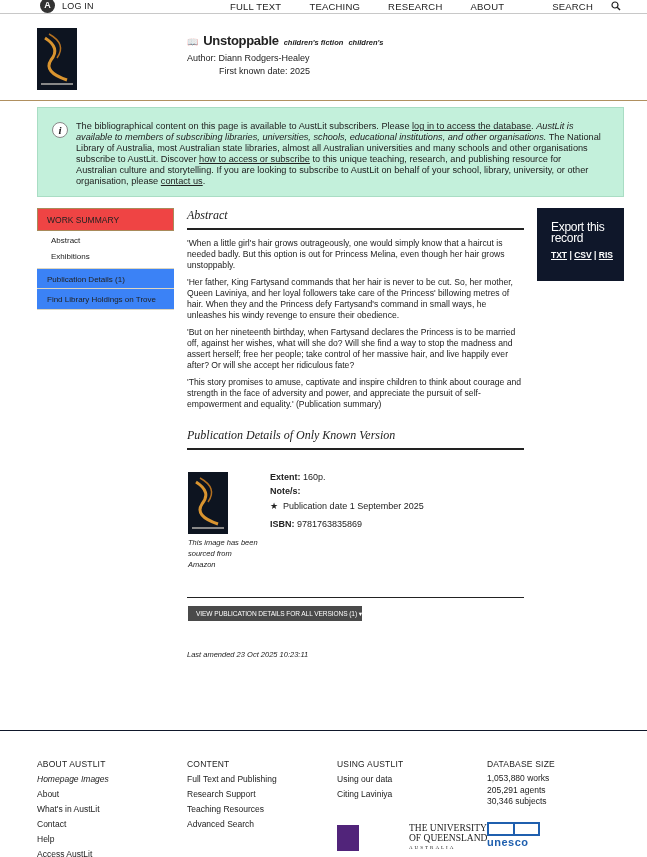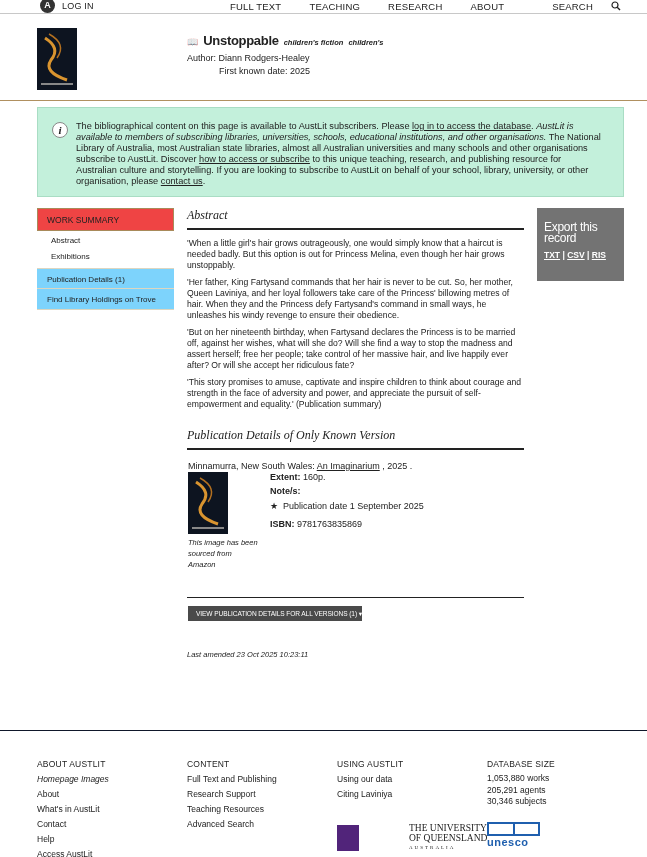--- a/index.html
+++ b/index.html
@@ -24,39 +24,39 @@
   .meta1 { top: 39px; }
   .meta2 { top: 52px; padding-left: 32px; }
   
   .notice { position: absolute; left: 37px; top: 107px; width: 587px; height: 90px; background: #c3f0db; border: 1px solid #a9ddc4; padding: 13px 20px 0 38px; font-size: 9.2px; line-height: 11px; }
   .notice .info { position: absolute; left: 14px; top: 14px; width: 16px; height: 16px; border-radius: 50%; background: #fff; border: 1px solid #888; text-align: center; font-family: "Liberation Serif", serif; font-style: italic; font-weight: bold; font-size: 11px; line-height: 14px; }
   .notice u { text-decoration: underline; }
   
   .sidebar { position: absolute; left: 37px; top: 208px; width: 137px; }
   .sb-head { background: #ef4444; color: #222; height: 23px; line-height: 23px; padding-left: 9px; font-size: 8.5px; border: 1px solid #a88a5a; }
   .sb-sub { font-size: 8px; padding-left: 14px; height: 16px; line-height: 16px; }
-  .sb-item { font-size: 8px; height: 21px; line-height: 21px; padding-left: 10px; background: #7dd3fc; border-top: 1px solid #ddd6c0; border-bottom: 1px solid #ddd6c0; margin-top: 0; }
+  .sb-item { font-size: 8px; height: 21px; line-height: 21px; padding-left: 10px; background: #3b82f6; border-top: 1px solid #ddd6c0; border-bottom: 1px solid #ddd6c0; margin-top: 0; }
   .sb-item + .sb-item { border-top: none; }
   
   .main { position: absolute; left: 187px; top: 208px; width: 337px; }
   .sec-title { font-family: "Liberation Serif", serif; font-style: italic; font-size: 12px; padding-bottom: 5px; border-bottom: 2px solid #222; }
   .para { font-size: 8.6px; line-height: 11px; margin-top: 6px; }
   .pub-title { margin-top: 18px; }
   .pub { position: relative; height: 108px; margin-top: 11px; font-size: 9px; }
   .pub .loc { position: absolute; left: 1px; top: 0; }
   .pub .loc u { text-decoration: underline; }
   .p-cover { left: 1px; top: 11px; width: 40px; height: 62px; }
   .pub .src { position: absolute; left: 1px; top: 76px; font-size: 7.5px; font-style: italic; line-height: 11px; }
   .pub .f { position: absolute; left: 83px; font-size: 9px; }
   .pub .bold { font-weight: bold; text-align: right; }
   .pub-rule { position: absolute; top: 597px; left: 187px; width: 337px; border-top: 1px solid #222; }
   .view-btn { position: absolute; left: 188px; top: 606px; width: 174px; height: 15px; background: #4a4a4a; color: #fff; font-size: 6.6px; line-height: 15px; padding-left: 8px; letter-spacing: -0.1px; }
   .amended { position: absolute; left: 187px; top: 650px; font-size: 7.5px; font-style: italic; }
   
-  .export { position: absolute; left: 537px; top: 208px; width: 87px; height: 73px; background: #737373; color: #fff; padding: 14px 0 0 7px; }
+  .export { position: absolute; left: 537px; top: 208px; width: 87px; height: 73px; background: #0f172a; color: #fff; padding: 14px 0 0 14px; }
   .export .et { font-size: 12px; line-height: 11px; letter-spacing: -0.3px; }
   .export .links { margin-top: 6px; font-size: 8.5px; font-weight: bold; }
   .export .links span { text-decoration: underline; }
   
   .footer { position: absolute; left: 0; top: 730px; width: 647px; border-top: 1px solid #0f172a; }
   .fcol { position: absolute; top: 26px; font-size: 8.5px; line-height: 15px; }
   .fcol .fh { font-size: 8.5px; margin-bottom: 0; letter-spacing: 0.2px; }
   .dbsize { line-height: 11.5px; }
   .uq { position: absolute; left: 337px; top: 92px; display: flex; align-items: center; gap: 6px; }
   .uq-crest { width: 22px; height: 26px; background: #51247a; }
@@ -125,23 +125,20 @@
 <div class="main">
   <div class="sec-title">Abstract</div>
   <p class="para" style="margin-top:8px">'When a little girl's hair grows outrageously, one would simply know that a haircut is needed badly. But this option is out for Princess Melina, even though her hair grows unstoppably.</p>
   <p class="para">'Her father, King Fartysand commands that her hair is never to be cut. So, her mother, Queen Laviniya, and her loyal followers take care of the Princess' billowing metres of hair. When they and the Princess defy Fartysand's command in small ways, he unleashes his windy revenge to ensure their obedience.</p>
   <p class="para">'But on her nineteenth birthday, when Fartysand declares the Princess is to be married off, against her wishes, what will she do? Will she find a way to stop the madness and assert herself; free her people; take control of her massive hair, and live happily ever after? Or will she accept her ridiculous fate?</p>
   <p class="para">'This story promises to amuse, captivate and inspire children to think about courage and strength in the face of adversity and power, and appreciate the pursuit of self-empowerment and equality.' (Publication summary)</p>
 
   <div class="sec-title pub-title">Publication Details of Only Known Version</div>
 
   <div class="pub">
-    <div class="loc">
-      <span>Minnamurra, New South Wales: </span><u>An Imaginarium</u><span> , 2025 .</span>
-    </div>
     <div class="cover p-cover">
       <svg width="40" height="62" viewBox="0 0 40 62">
         <rect width="40" height="62" fill="#0d1420"></rect>
         <path d="M8 10 Q24 20 14 32 Q6 44 30 52" stroke="#d9942f" stroke-width="3" fill="none"></path>
         <path d="M12 6 Q30 16 20 30" stroke="#b37020" stroke-width="1.5" fill="none"></path>
         <rect x="4" y="55" width="32" height="2" fill="#888"></rect>
       </svg>
     </div>
     <div class="src">
       <div>This image has been</div>

